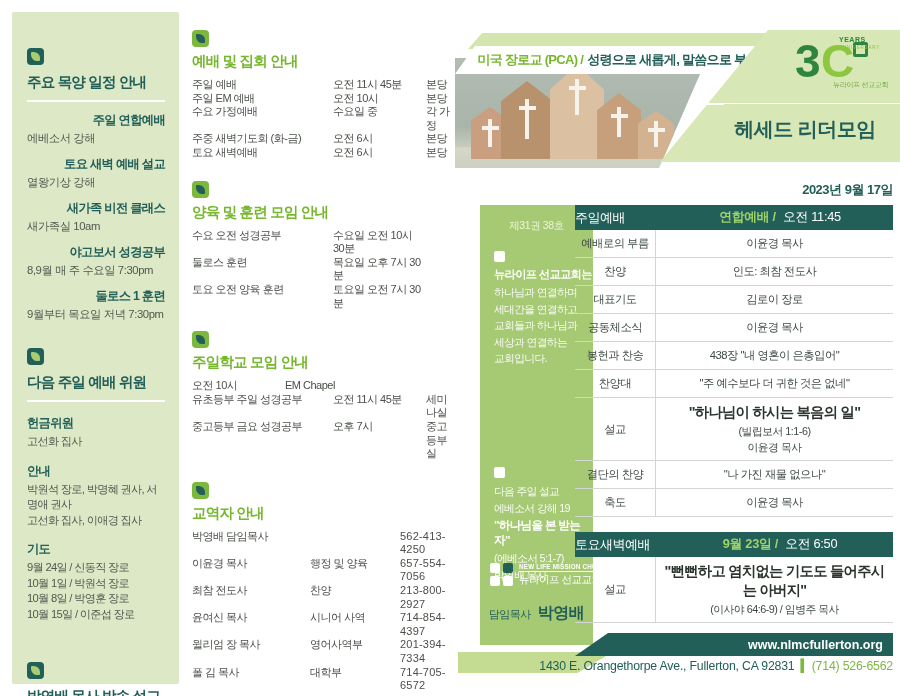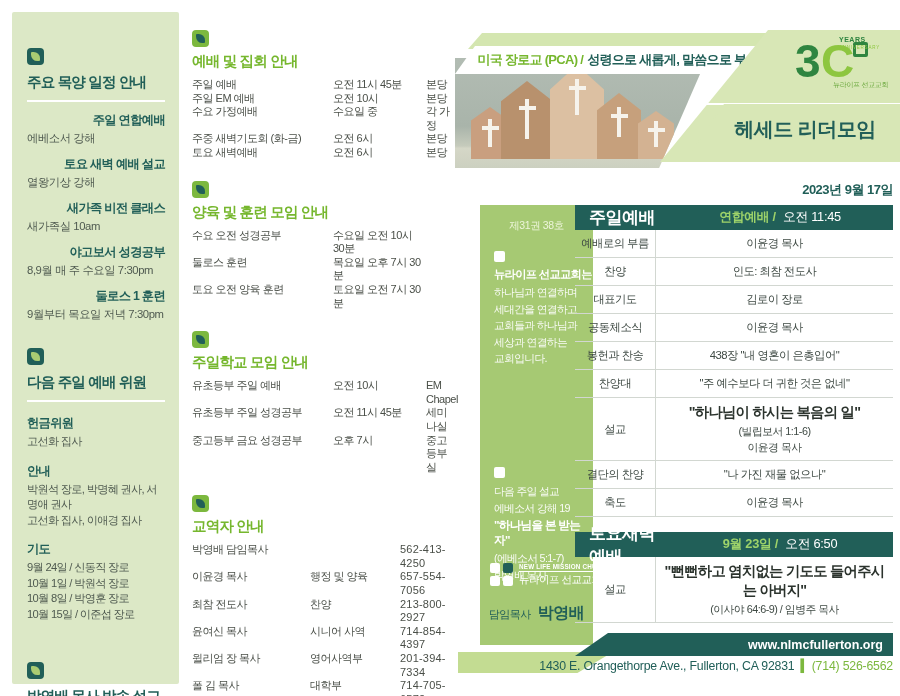--- a/index.html
+++ b/index.html
@@ -90,21 +90,21 @@
   .ltxt .en{font-size:6.3px;font-weight:bold;letter-spacing:0.2px;border-bottom:1px solid #fff;padding-bottom:1px;white-space:nowrap;}
   .ltxt .kr{font-size:10.5px;letter-spacing:-0.5px;margin-top:1px;white-space:nowrap;}
   .rsb-pastor{position:absolute;left:0;top:398px;width:100%;text-align:center;color:#215f58;letter-spacing:-0.5px;}
   .rsb-pastor .pl{font-size:11px;}
   .rsb-pastor .pn{font-size:16px;font-weight:bold;margin-left:3px;}
 
   
   .wtable{position:absolute;left:575px;top:205px;width:318px;}
   .sat{position:absolute;left:575px;top:532px;width:318px;}
   .thead{height:25px;background:#215f58;display:flex;align-items:center;color:#fff;}
-  .thead .h1{width:92px;flex:none;padding-left:14px;box-sizing:border-box;font-weight:bold;font-size:17px;letter-spacing:-0.5px;}
+  .thead .h1{width:92px;flex:none;box-sizing:border-box;font-weight:normal;font-size:13px;letter-spacing:-0.5px;}
   .thead .h2{flex:1;text-align:center;font-size:12.8px;letter-spacing:-0.3px;}
   .accent{color:#9ed36a;font-weight:bold;margin-right:4px;}
   .trow{display:flex;border-bottom:1px solid #d2d7d1;align-items:stretch;min-height:27px;}
   .tlabel{width:80px;flex:none;border-right:1px solid #d2d7d1;display:flex;align-items:center;justify-content:center;
           font-size:11.3px;color:#3f4a44;letter-spacing:-0.5px;text-align:center;}
   .tval{flex:1;display:flex;flex-direction:column;align-items:center;justify-content:center;
         font-size:11.3px;color:#3f4a44;letter-spacing:-0.5px;padding:5px 6px;text-align:center;}
   .tval div:empty{display:none;}
   .tbig{font-size:14.3px;font-weight:bold;color:#2b332d;letter-spacing:-0.7px;margin-bottom:1px;}
   .tsub{font-size:10.8px;margin-top:2px;}
@@ -258,21 +258,20 @@
         </div>
     </div>
 
     <div class="msec">
       <span class="leaf green">
           <i></i>
         </span>
       <div class="ms-title">주일학교 모임 안내</div>
       <div>
           <div class="mrow">
-          <div class="mname">유초등부 주일 예배</div>
           <div class="mtime">오전 10시</div>
           <div class="mloc">EM Chapel</div>
         </div>
           <div class="mrow">
           <div class="mname">유초등부 주일 성경공부</div>
           <div class="mtime">오전 11시 45분</div>
           <div class="mloc">세미나실</div>
         </div>
           <div class="mrow">
           <div class="mname">중고등부 금요 성경공부</div>

